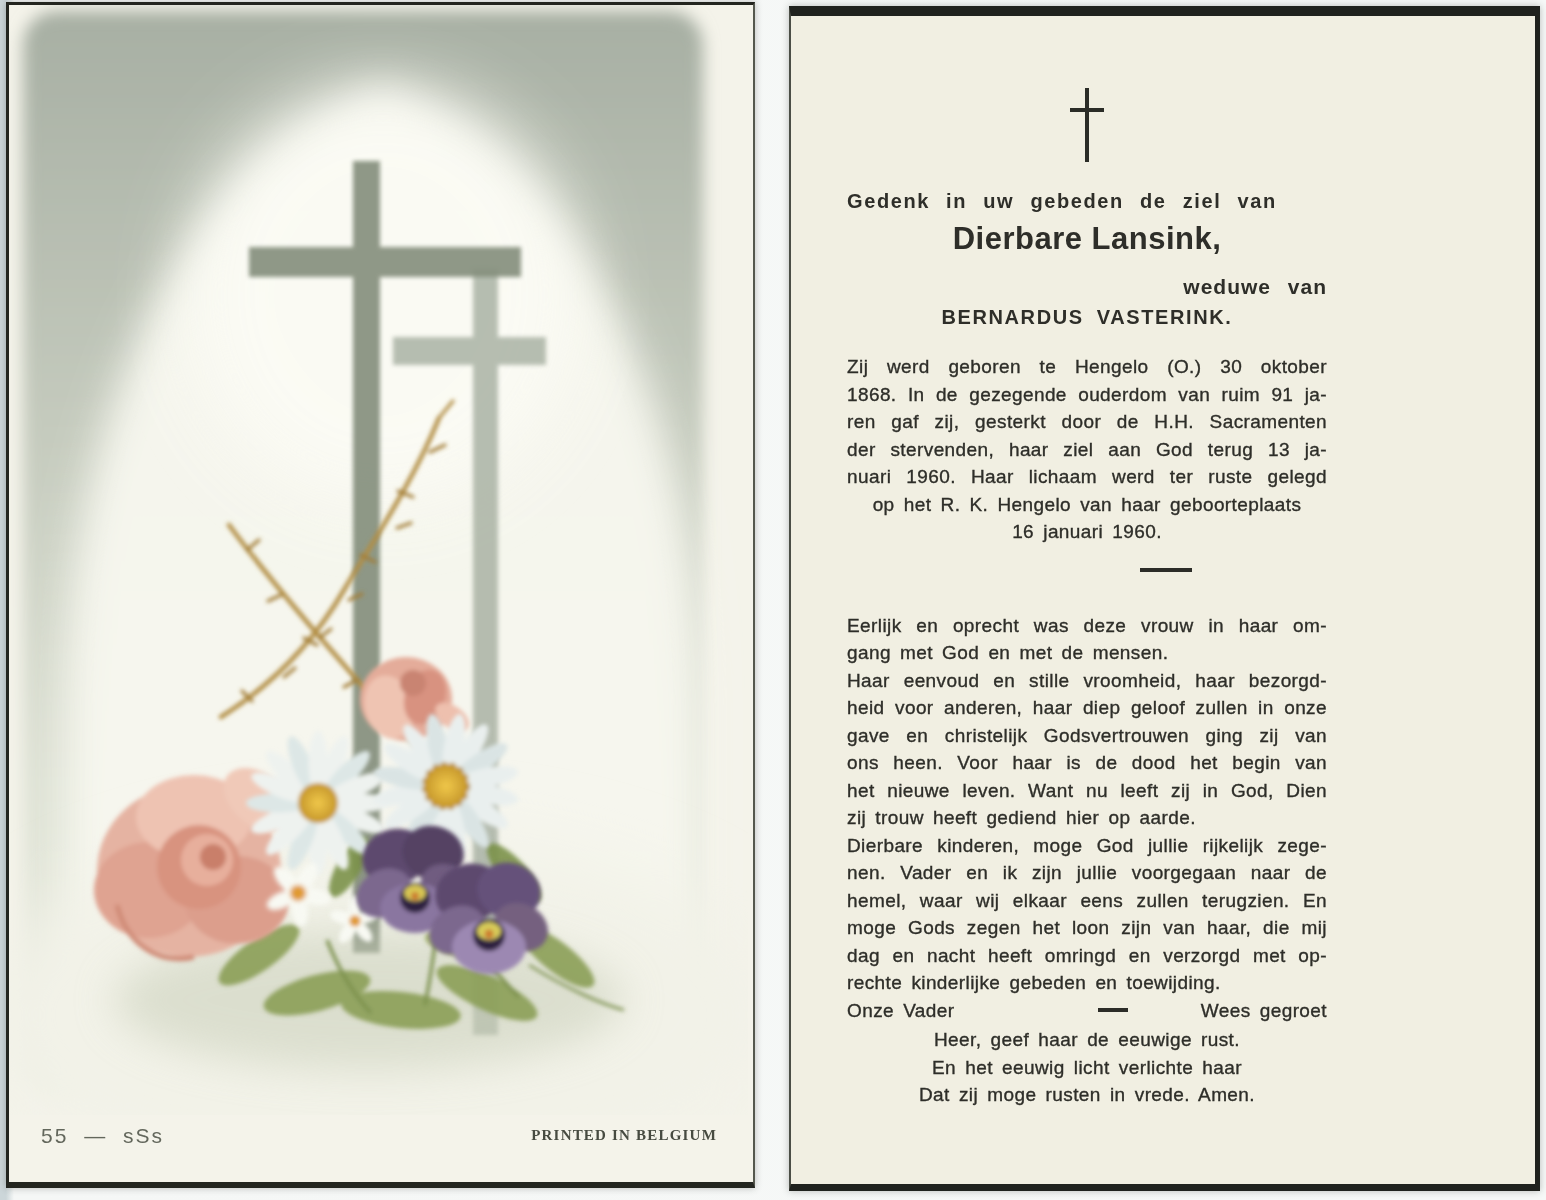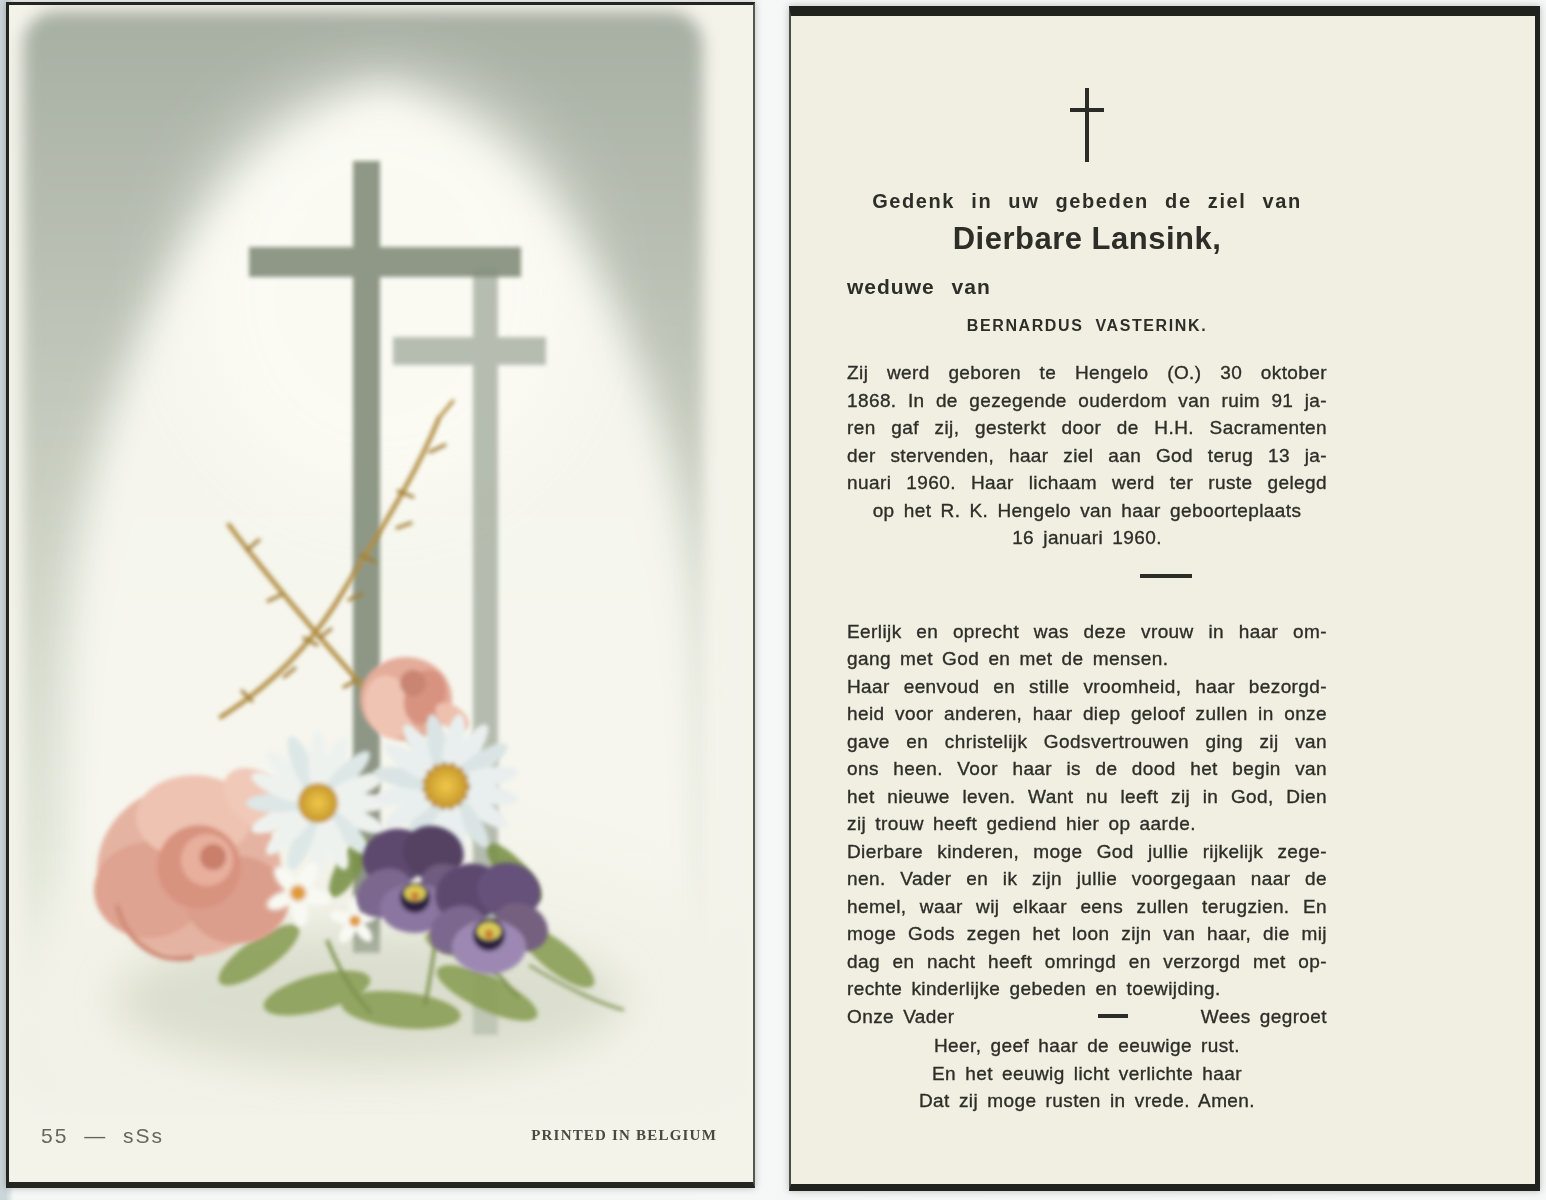--- a/index.html
+++ b/index.html
@@ -20,26 +20,26 @@
   
   #card-right{left:789px;top:6px;width:744px;height:1168px;background:#f1efe2;
               border-top:10px solid #20221e;border-right:5px solid #20221e;
               border-bottom:7px solid #20221e;border-left:2px solid #4b4e46;
               color:#2e2e29;}
   .text-col{margin-left:56px;width:480px;}
   
   .cross{position:relative;width:34px;height:74px;margin:72px auto 0;}
   .cross .v{position:absolute;left:15px;top:0;width:4px;height:74px;background:#2b2c27;}
   .cross .h{position:absolute;left:0;top:20px;width:34px;height:4px;background:#2b2c27;}
-  .intro{margin-top:28px;text-align:center;font-size:20px;font-weight:700;
+  .intro{margin-top:28px;text-align:left;font-size:20px;font-weight:700;
          letter-spacing:1.6px;word-spacing:9px;}
   .name{margin-top:8px;text-align:center;font-size:31px;font-weight:700;letter-spacing:.5px;}
-  .relation{margin-top:18px;text-align:left;font-size:21px;font-weight:700;
+  .relation{margin-top:18px;text-align:right;font-size:21px;font-weight:700;
             letter-spacing:1px;word-spacing:10px;}
-  .spouse{margin-top:18px;text-align:center;font-size:16px;font-weight:700;
+  .spouse{margin-top:7px;text-align:center;font-size:20px;font-weight:700;
           letter-spacing:1.6px;word-spacing:6px;}
   .bodytxt{font-size:19px;letter-spacing:.4px;word-spacing:3.5px;
            -webkit-text-stroke:.35px #2e2e29;}
   .tline{height:27.5px;line-height:27.5px;overflow:visible;}
   .jline{text-align:justify;text-align-last:justify;}
   .cline{text-align:center;}
   .lline{text-align:left;}
   #obituary{margin-top:24px;}
   .rule-dash{display:block;width:52px;height:4px;background:#2c2d28;overflow:hidden;
              color:transparent;line-height:0;font-size:0;}

